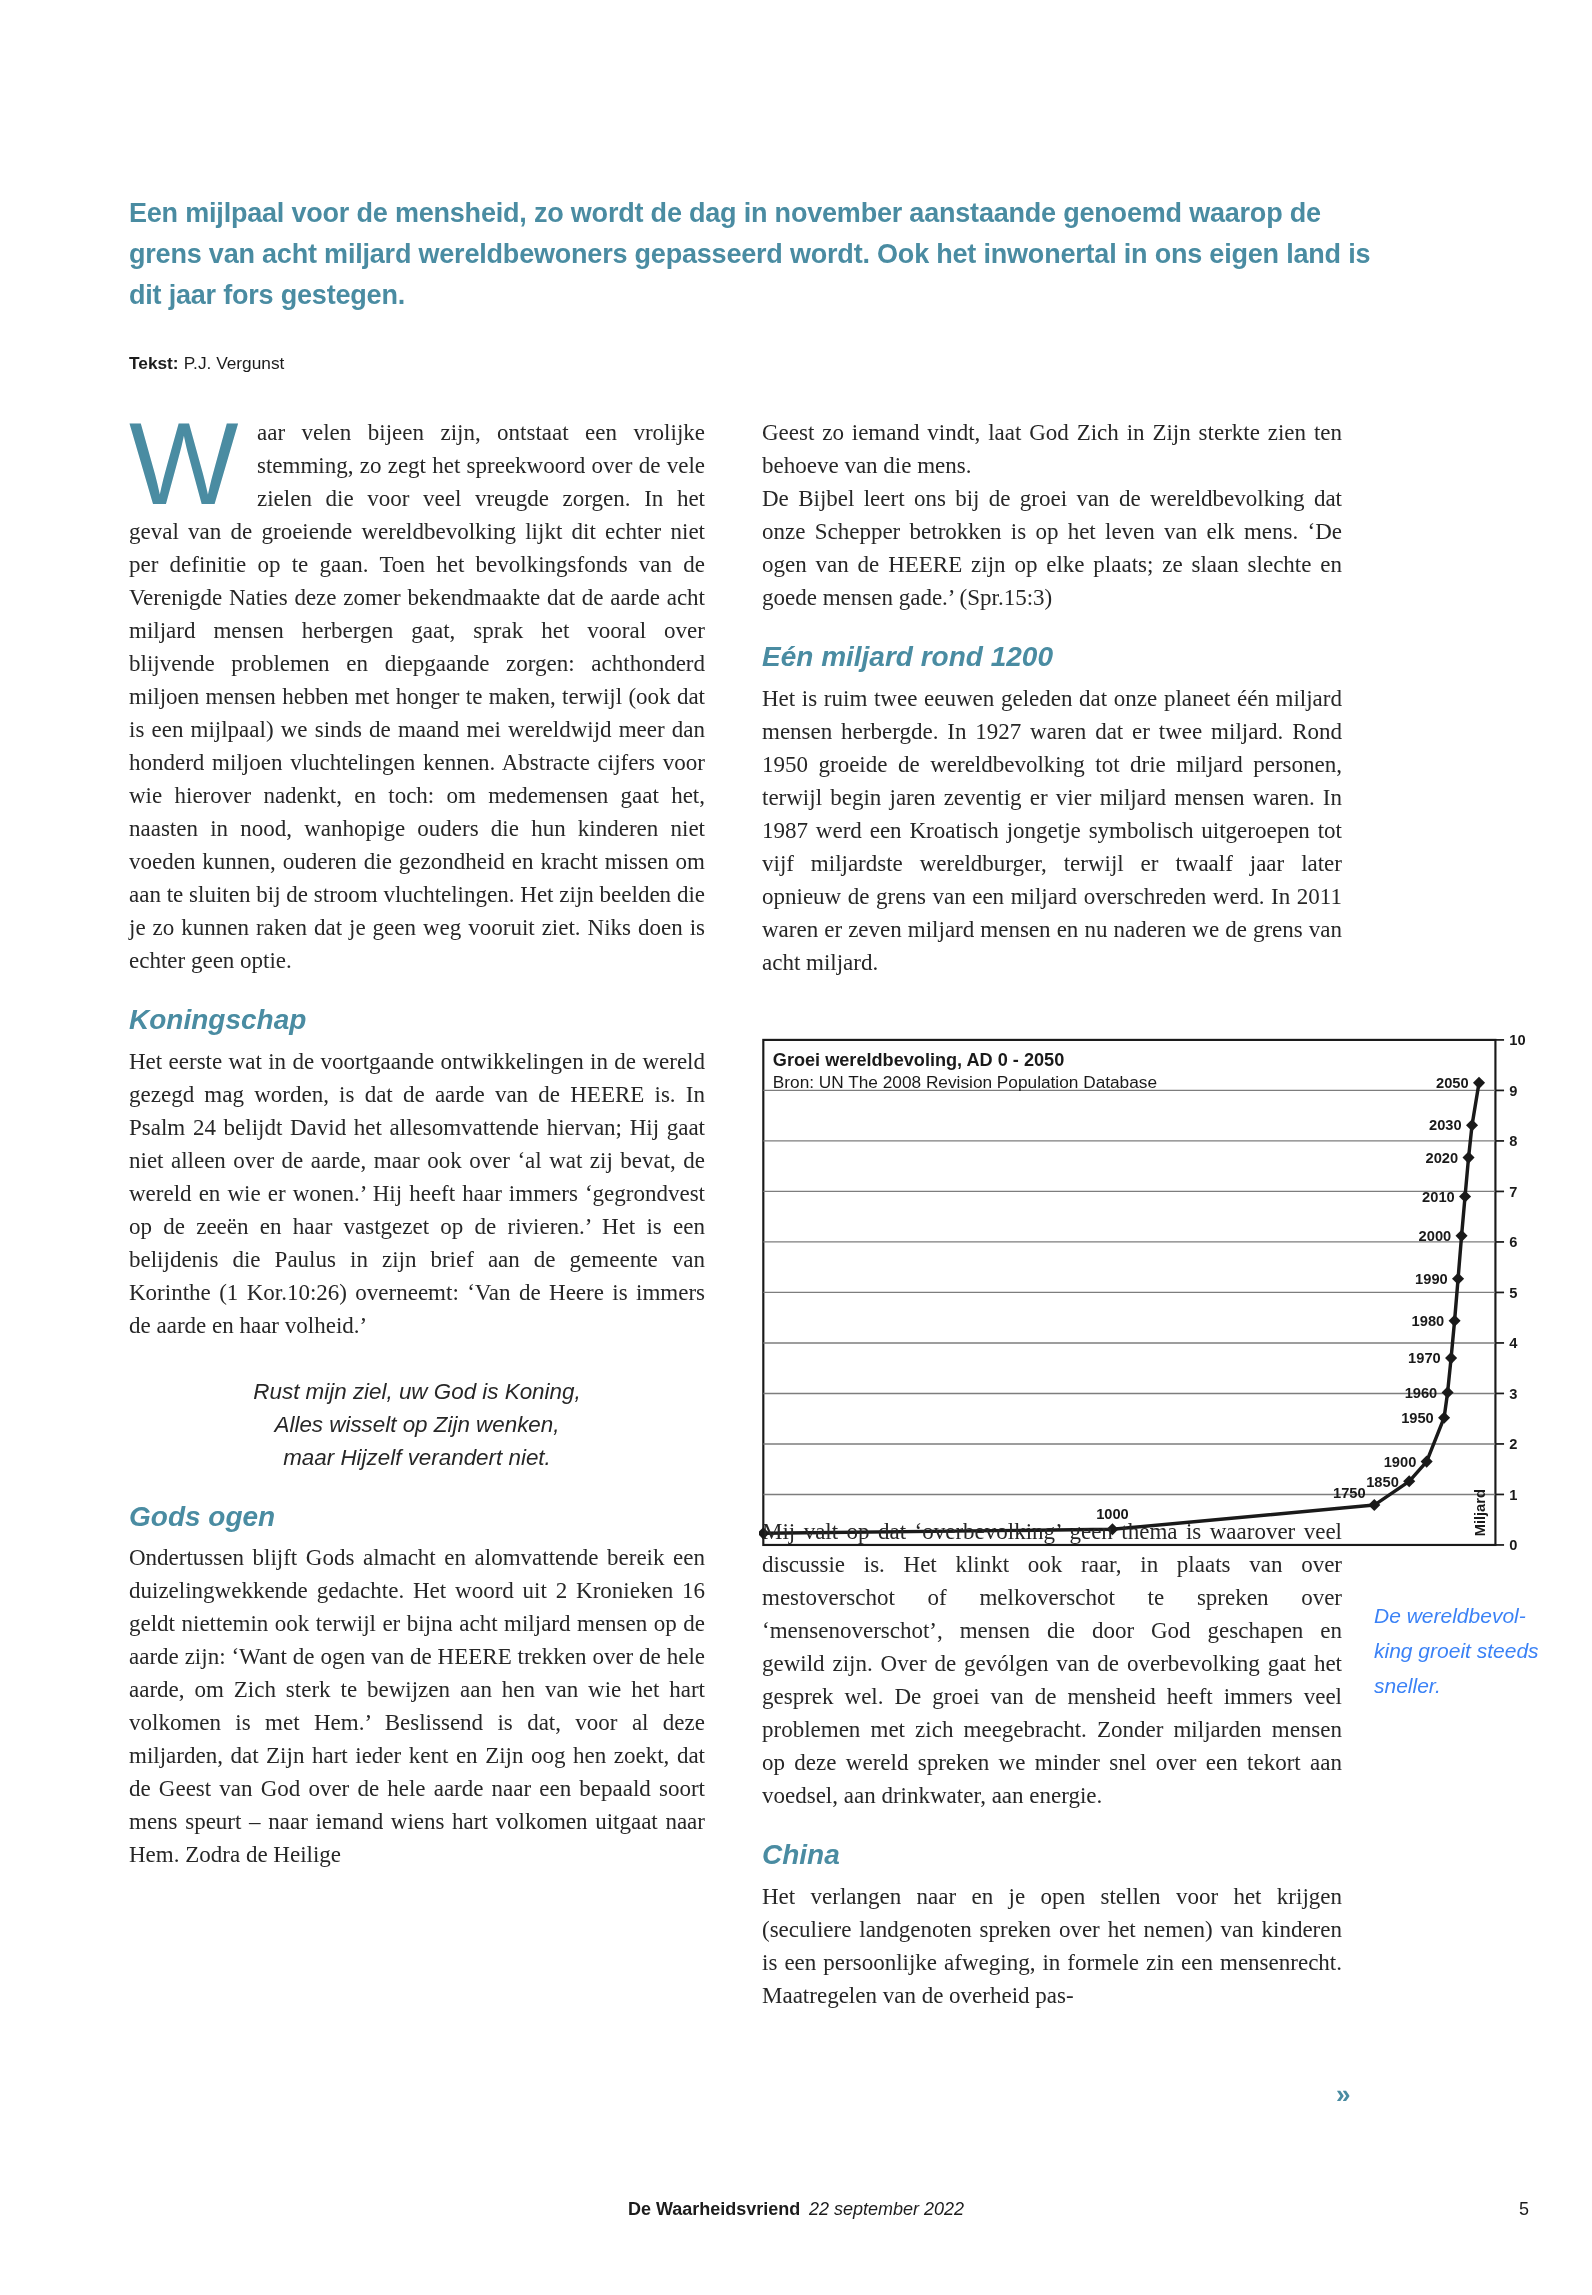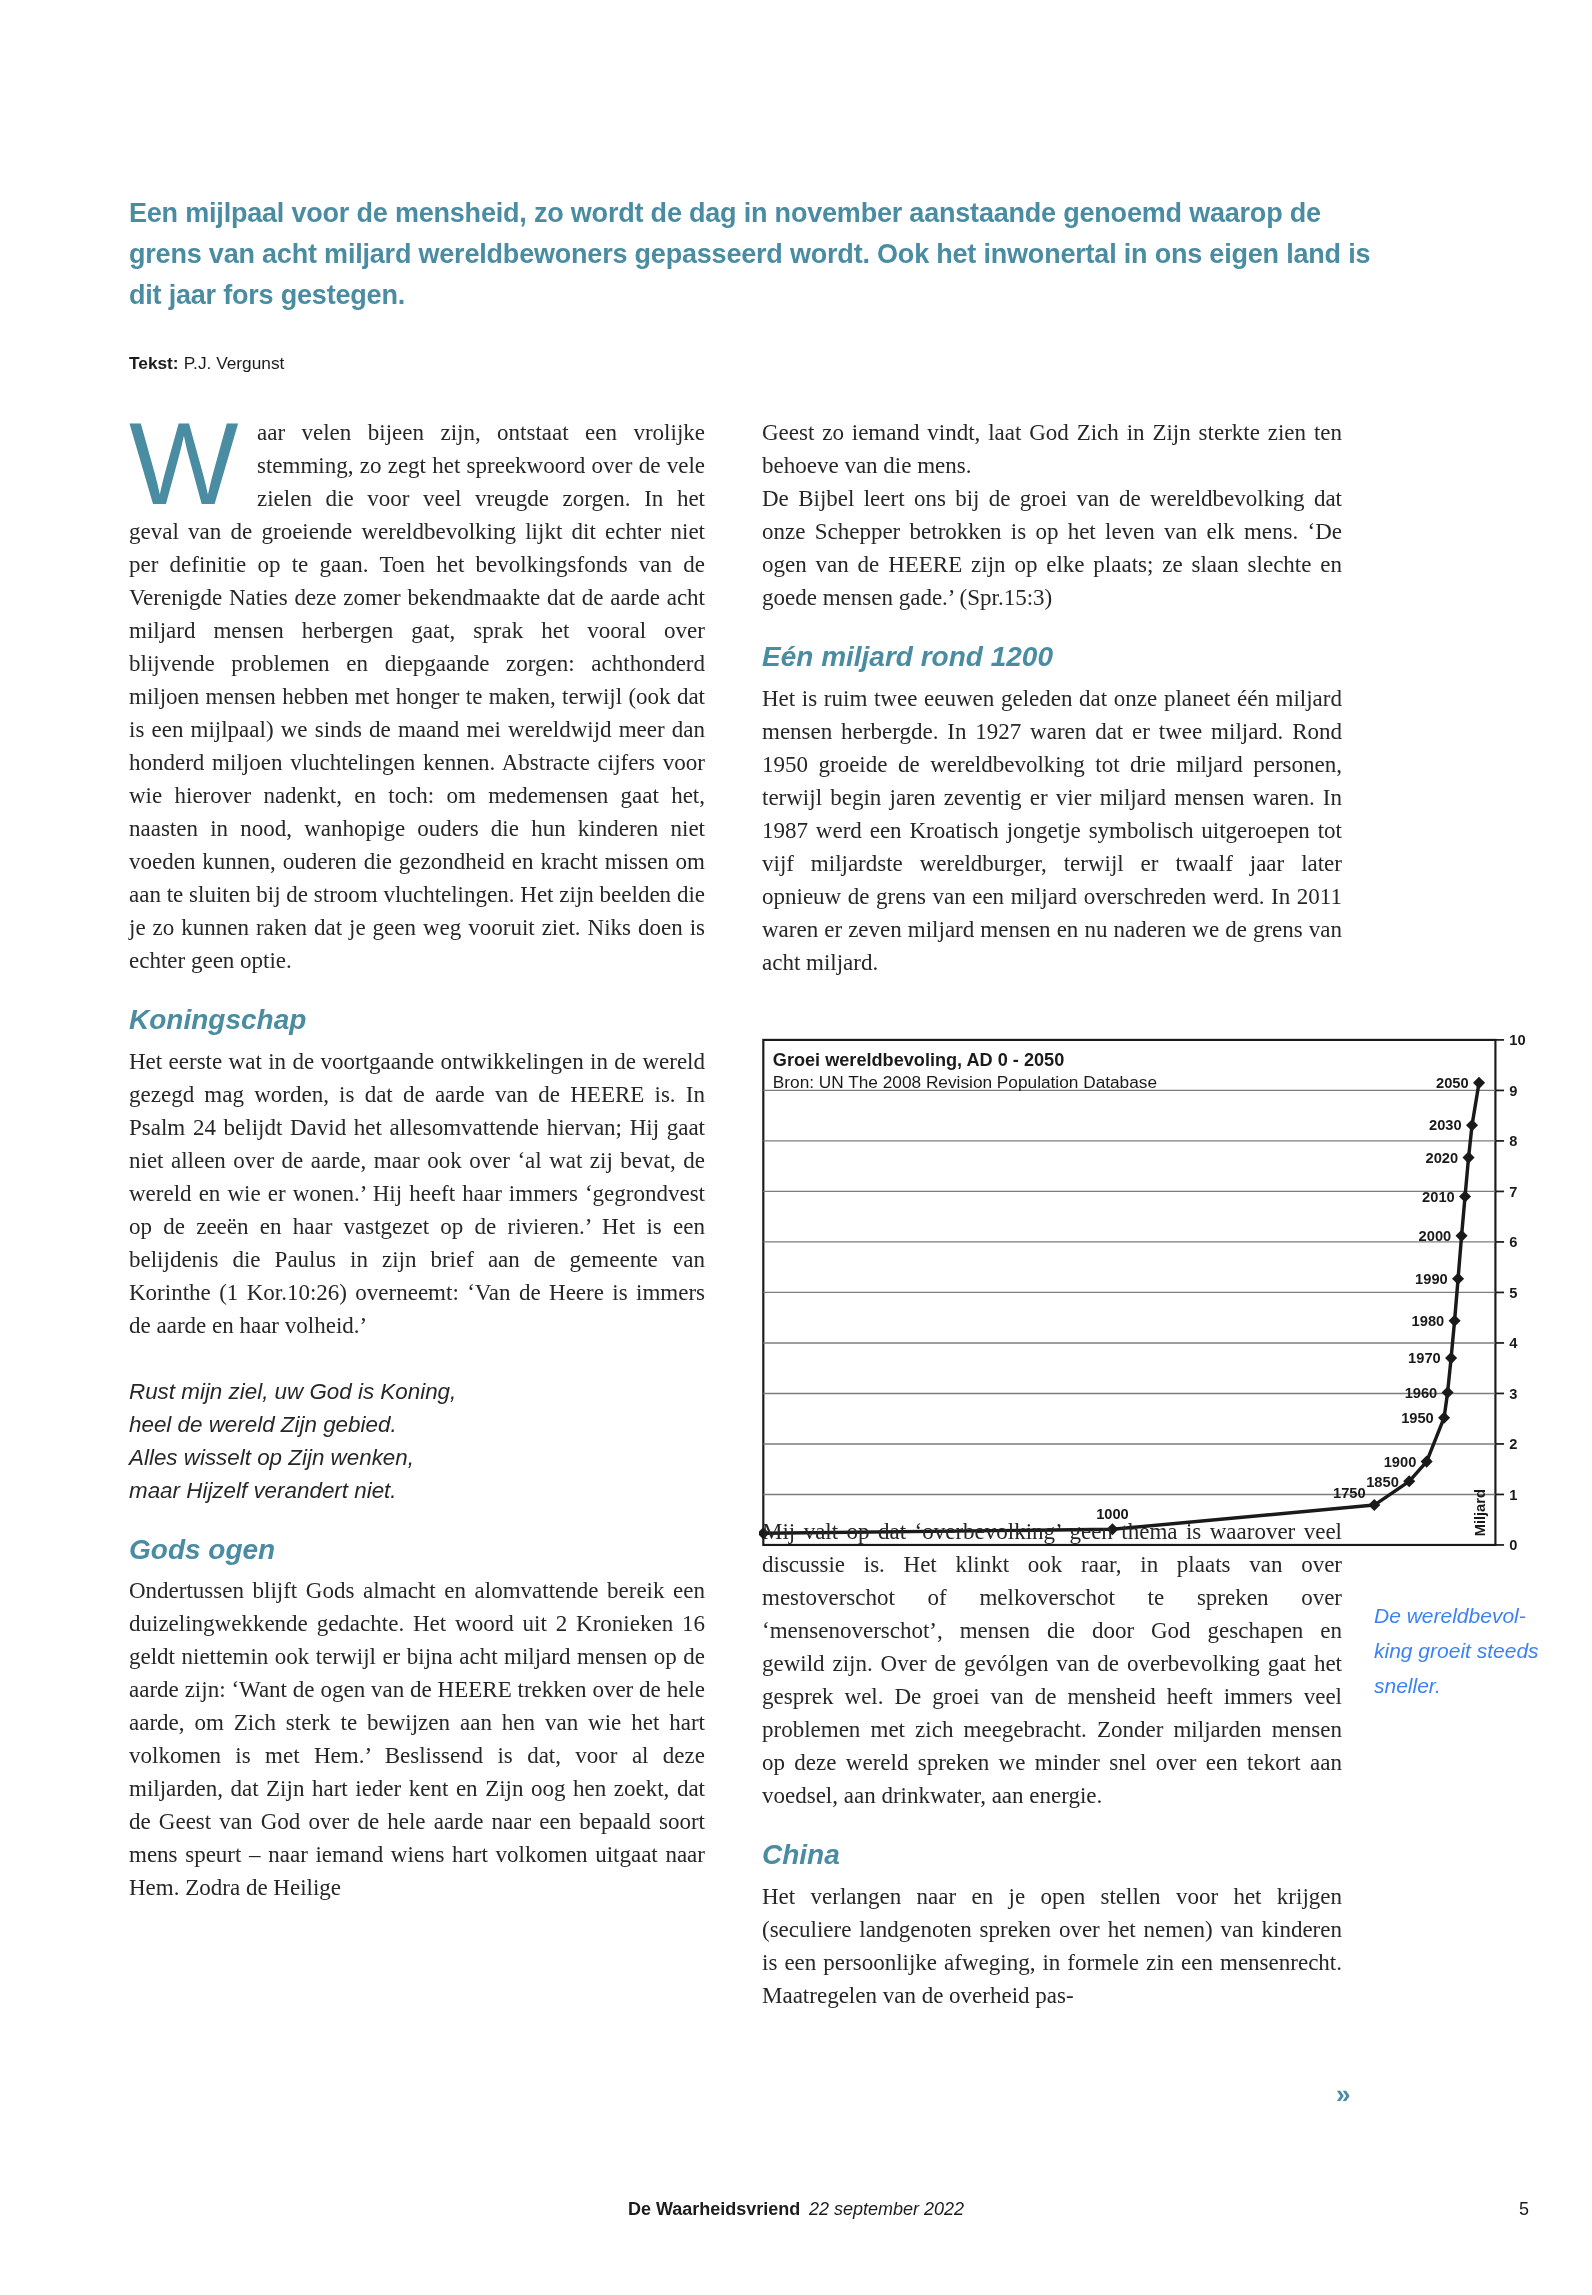--- a/index.html
+++ b/index.html
@@ -19,21 +19,21 @@
         text-align:justify;}
   .col p{margin:0;}
   #col1{ left:129px; top:416px;}
   #col2top{ left:762px; top:416px; width:580px;}
   #col2bottom{ left:762px; top:1515px; width:580px;}
   .gap{height:33px;}
   h3.section{ font:italic bold 28px/33px "Liberation Sans", sans-serif; color:var(--accent);
               margin:26px 0 8.6px 0;}
   .dropcap{ float:left; width:109px; height:97px; margin-right:19px;
             font:400 116px/97px "Liberation Sans", sans-serif; color:var(--accent);}
-  .verse div{ font:italic 22.4px/33px "Liberation Sans", sans-serif; text-align:left;}
+  .verse div{ font:italic 22.4px/33px "Liberation Sans", sans-serif; text-align:center;}
   
   #chart{ left:759px; top:1033px; width:777px; height:518px;}
   
   .caption{ left:1374px; top:1598px; width:173px;
             font:italic 21px/35px "Liberation Sans", sans-serif; color:#3b82f6; text-align:left;}
   
   .cont{ left:1336px; top:2078px; font:bold 26px/33px "Liberation Sans", sans-serif;
          color:var(--accent);}
   
   .footer{ left:0; top:2197px; width:1592px; text-align:center;
@@ -53,21 +53,20 @@
     <span class="lbl">Tekst:</span><span>P.J. Vergunst</span>
   </p>
 
   <div id="col1" class="abs col">
     <p><span class="dropcap">W</span><span>aar velen bijeen zijn, ontstaat een vrolijke stemming, zo zegt het spreekwoord over de vele zielen die voor veel vreugde zorgen. In het geval van de groeiende wereldbevolking lijkt dit echter niet per definitie op te gaan. Toen het bevolkingsfonds van de Verenigde Naties deze zomer bekendmaakte dat de aarde acht miljard mensen herbergen gaat, sprak het vooral over blijvende problemen en diepgaande zorgen: achthonderd miljoen mensen hebben met honger te maken, terwijl (ook dat is een mijlpaal) we sinds de maand mei wereldwijd meer dan honderd miljoen vluchtelingen kennen. Abstracte cijfers voor wie hierover nadenkt, en toch: om medemensen gaat het, naasten in nood, wanhopige ouders die hun kinderen niet voeden kunnen, ouderen die gezondheid en kracht missen om aan te sluiten bij de stroom vluchtelingen. Het zijn beelden die je zo kunnen raken dat je geen weg vooruit ziet. Niks doen is echter geen optie.</span></p>
     <h3 class="section">Koningschap</h3>
     <p>Het eerste wat in de voortgaande ontwikkelingen in de wereld gezegd mag worden, is dat de aarde van de HEERE is. In Psalm 24 belijdt David het allesomvattende hiervan; Hij gaat niet alleen over de aarde, maar ook over ‘al wat zij bevat, de wereld en wie er wonen.’ Hij heeft haar immers ‘gegrondvest op de zeeën en haar vastgezet op de rivieren.’ Het is een belijdenis die Paulus in zijn brief aan de gemeente van Korinthe (1 Kor.10:26) overneemt: ‘Van de Heere is immers de aarde en haar volheid.’</p>
     <div class="gap"></div>
     <div class="verse">
       <div>Rust mijn ziel, uw God is Koning,</div>
-      <div>heel de wereld Zijn gebied.</div>
       <div>Alles wisselt op Zijn wenken,</div>
       <div>maar Hijzelf verandert niet.</div>
     </div>
     <h3 class="section">Gods ogen</h3>
     <p>Ondertussen blijft Gods almacht en alomvattende bereik een duizelingwekkende gedachte. Het woord uit 2 Kronieken 16 geldt niettemin ook terwijl er bijna acht miljard mensen op de aarde zijn: ‘Want de ogen van de HEERE trekken over de hele aarde, om Zich sterk te bewijzen aan hen van wie het hart volkomen is met Hem.’ Beslissend is dat, voor al deze miljarden, dat Zijn hart ieder kent en Zijn oog hen zoekt, dat de Geest van God over de hele aarde naar een bepaald soort mens speurt – naar iemand wiens hart volkomen uitgaat naar Hem. Zodra de Heilige</p>
   </div>
 
   <div id="col2top" class="abs col">
     <p>Geest zo iemand vindt, laat God Zich in Zijn sterkte zien ten behoeve van die mens.</p>
     <p>De Bijbel leert ons bij de groei van de wereldbevolking dat onze Schepper betrokken is op het leven van elk mens. ‘De ogen van de HEERE zijn op elke plaats; ze slaan slechte en goede mensen gade.’ (Spr.15:3)</p>

